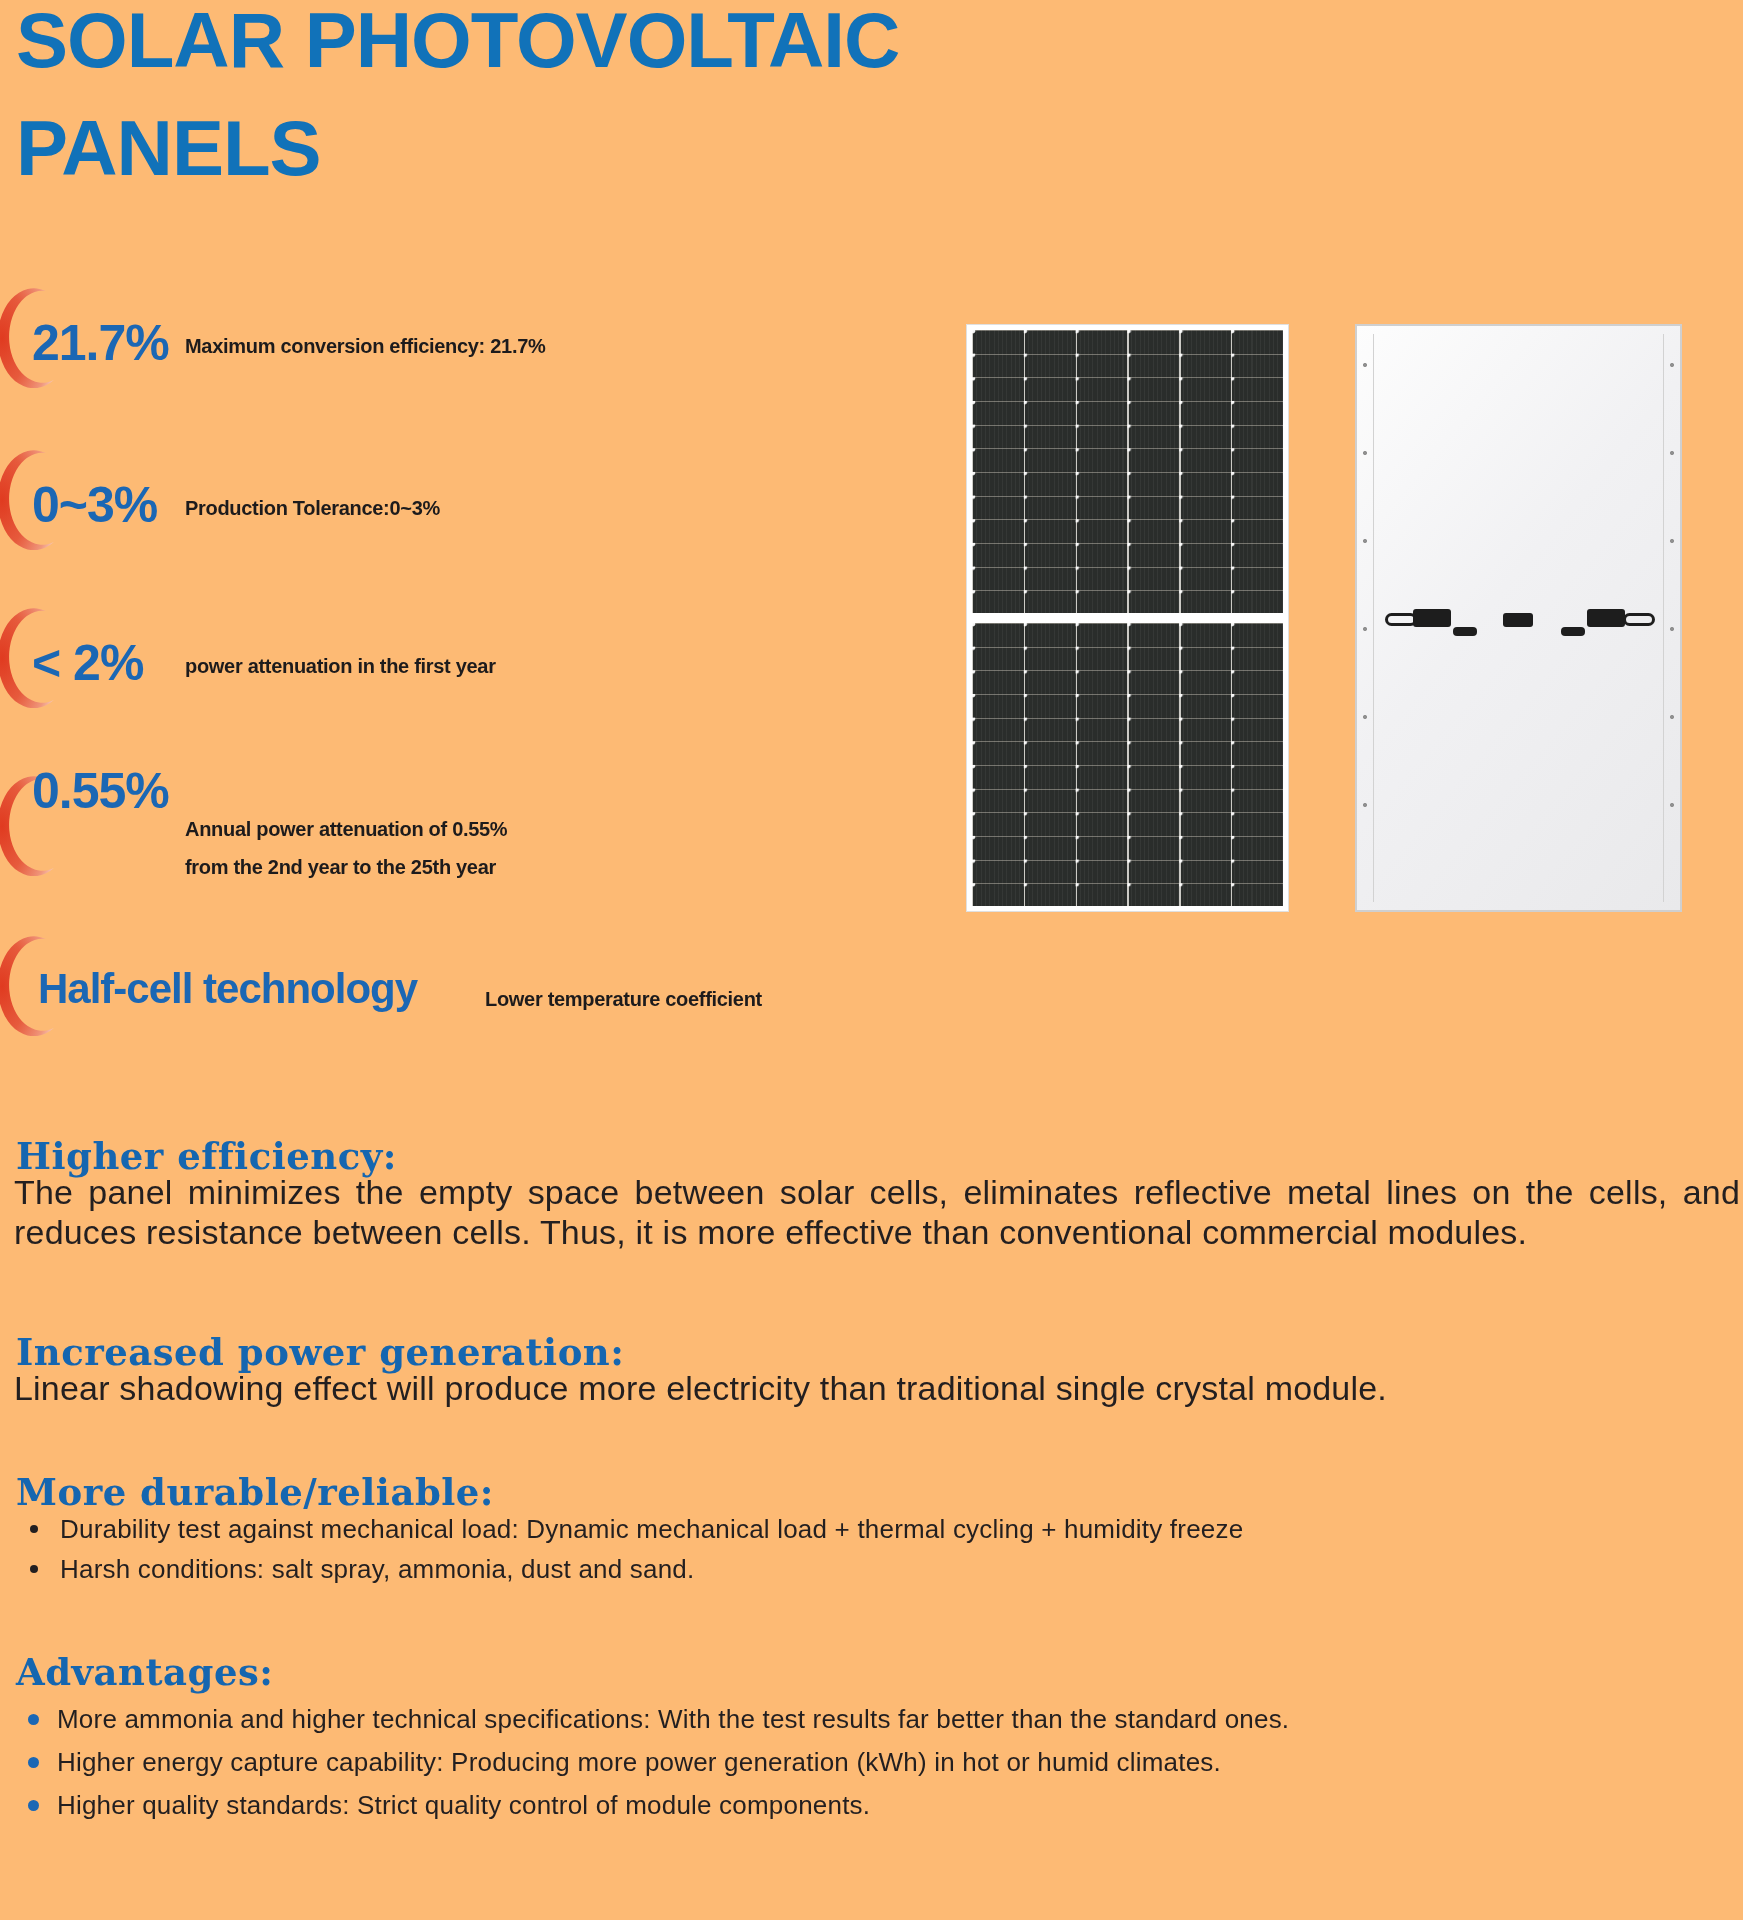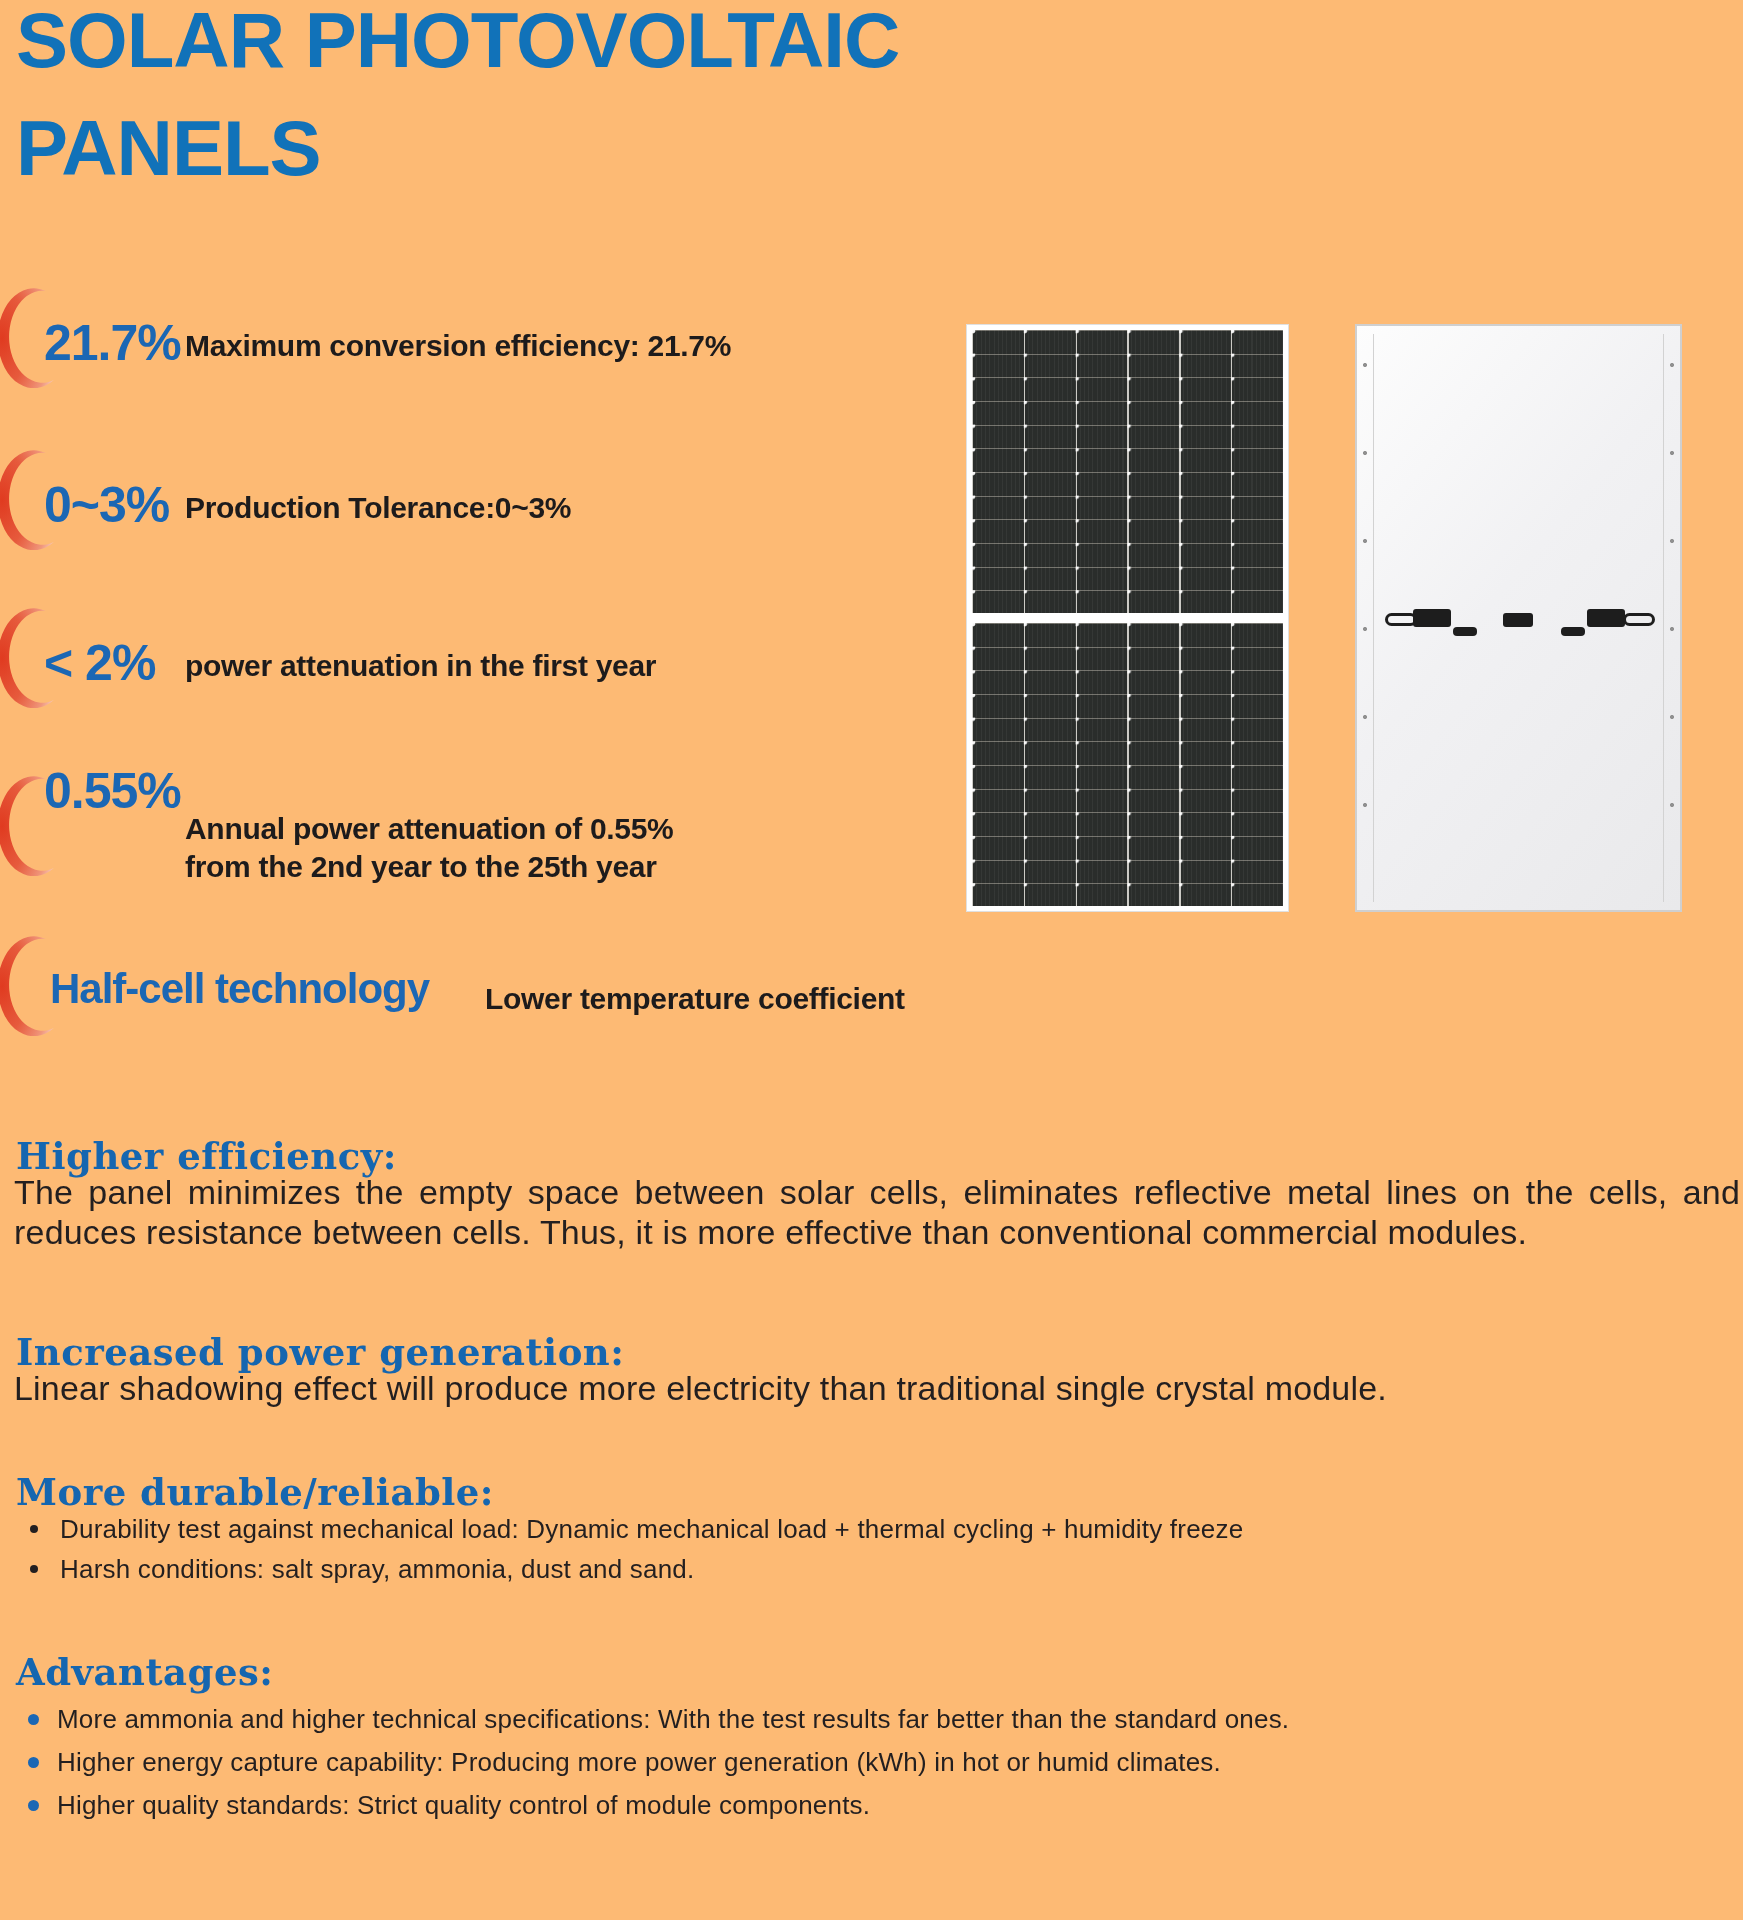--- a/index.html
+++ b/index.html
@@ -15,26 +15,26 @@
   .title{
     position:absolute;left:16px;top:-14px;
     font-size:78px;line-height:108px;font-weight:bold;
     color:#1172b9;letter-spacing:-1px;white-space:nowrap;
   }
   
   .cres{position:absolute;left:-2px;width:58px;height:100px;}
   .stat-value{
     position:absolute;left:32px;
     font-size:50px;font-weight:bold;color:#1b67b4;letter-spacing:-1px;
-    white-space:nowrap;line-height:1.1;margin-left:12px;
+    white-space:nowrap;line-height:1.1;
   }
   .stat-value.halfcell{font-size:42px;left:38px;letter-spacing:-1px;}
   .stat-label{
     position:absolute;left:185px;
-    font-size:30px;font-weight:bold;color:#1d1b1c;
+    font-size:20px;font-weight:bold;color:#1d1b1c;
     letter-spacing:-0.3px;white-space:nowrap;line-height:38px;
   }
   .stat-label.hc{left:485px;}
   
   .panel-front{
     position:absolute;left:966px;top:324px;width:323px;height:588px;
     background:#ffffff;border:1px solid #e0e0e0;box-sizing:border-box;
     padding:5px;
   }
   .pf-half{

